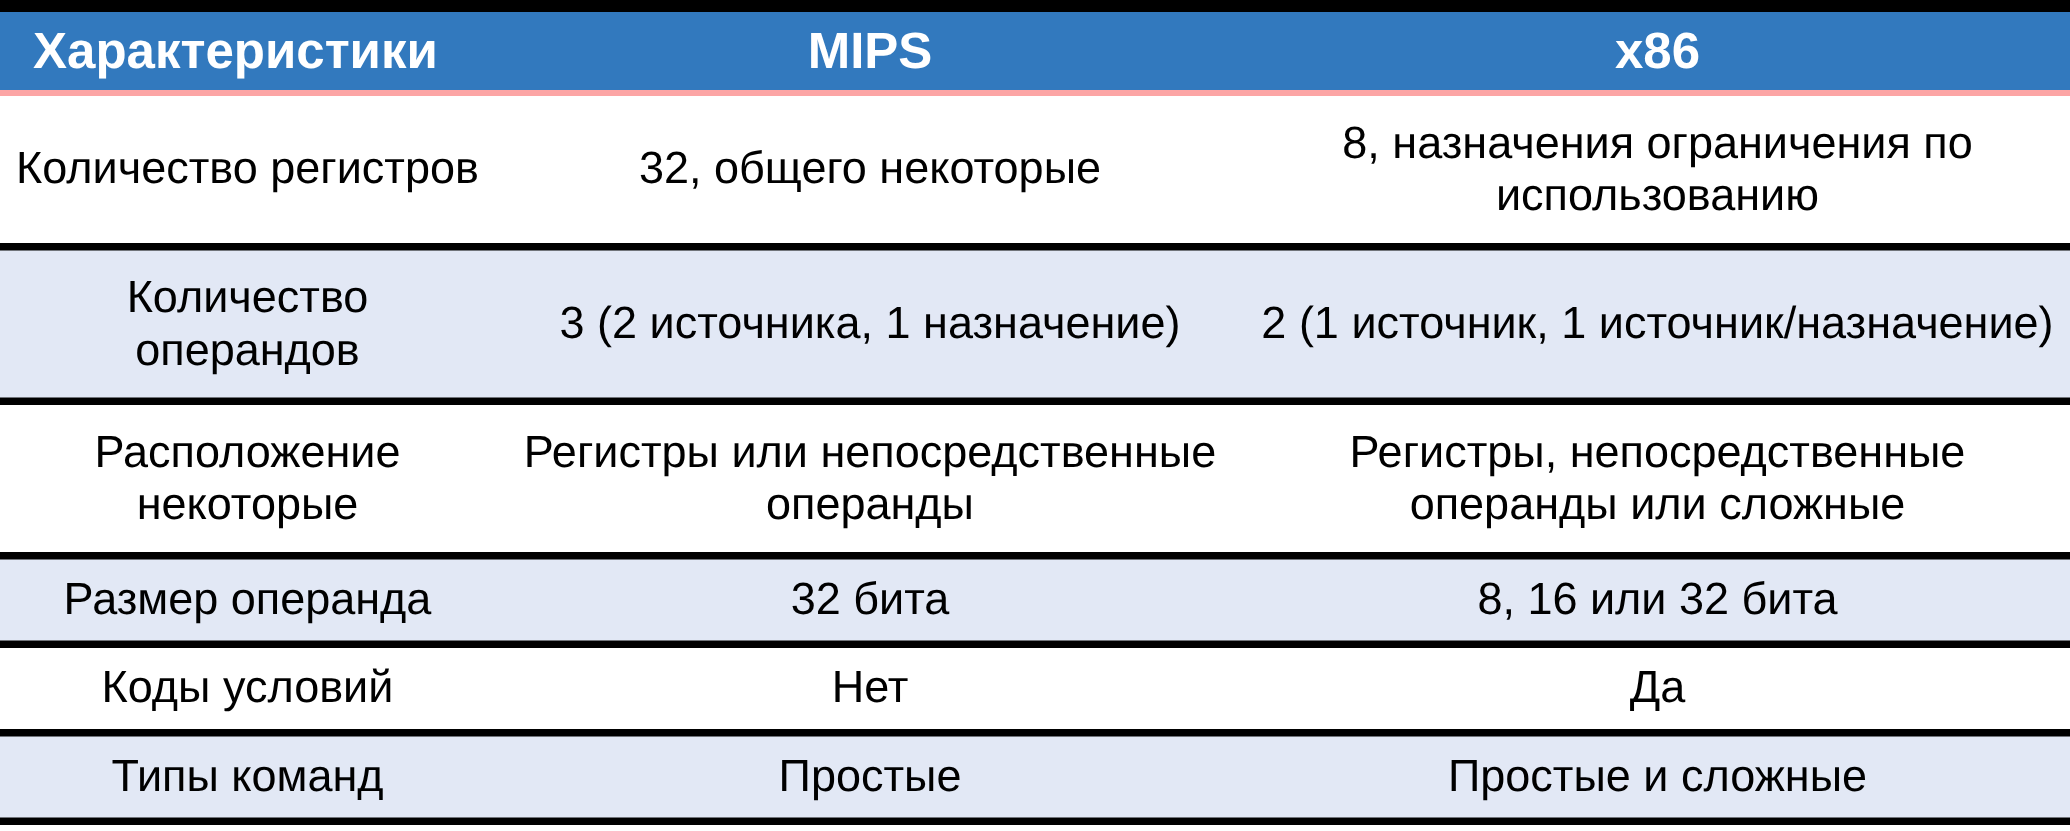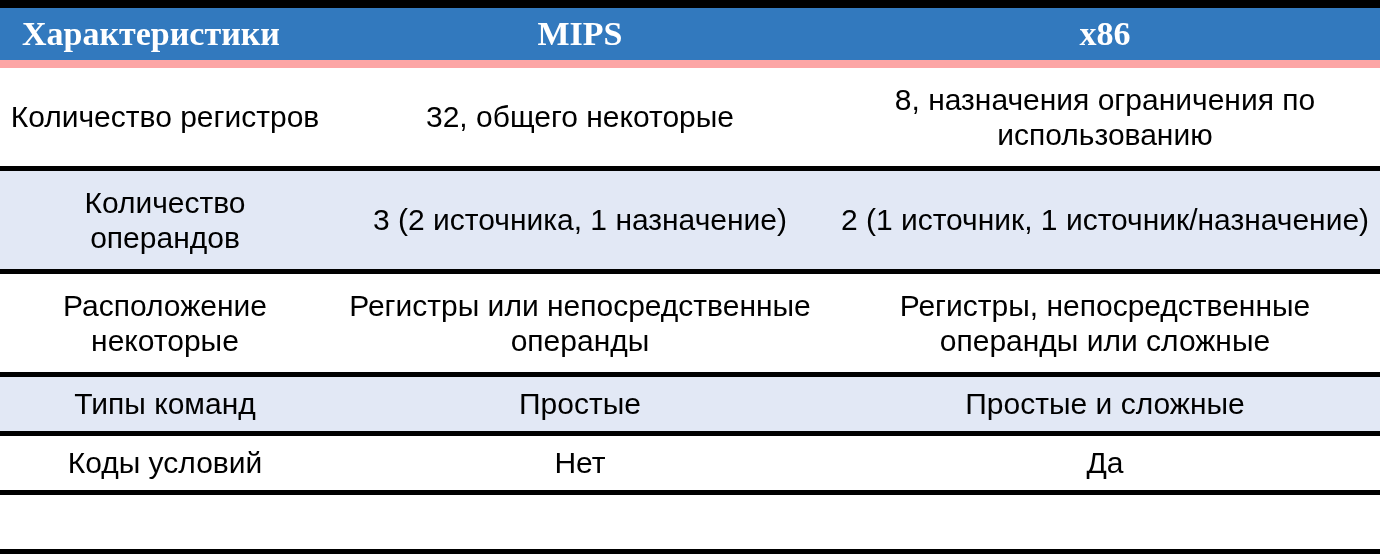--- a/index.html
+++ b/index.html
@@ -41,23 +41,22 @@
   }
   tr.head-row th {
     padding: 0;
     height: 52px;
     color: #ffffff;
     font-size: 34px;
     font-weight: bold;
     text-align: center;
     vertical-align: middle;
     border-top: 8px solid #000000;
-    border-bottom: 8px solid #fca5a5;
+    border-bottom: 4px solid #fca5a5;
     letter-spacing: 0px;
-    font-family: Liberation Serif, serif;
   }
   tr.head-row th.c-left {
     text-align: left;
     padding-left: 22px;
   }
 
   
   tr.body-row td {
     text-align: center;
     vertical-align: middle;
@@ -132,45 +131,56 @@
             <span class="cell-txt">Расположение некоторые</span>
           </td>
         <td>
             <span class="cell-txt">Регистры или непосредственные операнды</span>
           </td>
         <td>
             <span class="cell-txt">Регистры, непосредственные операнды или сложные</span>
           </td>
       </tr>
 
-
       <tr class="body-row short shaded">
         <td>
-            <span class="cell-txt">Типы команд</span>
+            <span class="cell-txt">Размер операнда</span>
           </td>
         <td>
-            <span class="cell-txt">Простые</span>
+            <span class="cell-txt">32 бита</span>
           </td>
         <td>
-            <span class="cell-txt">Простые и сложные</span>
+            <span class="cell-txt">8, 16 или 32 бита</span>
           </td>
       </tr>
 
       <tr class="body-row short">
         <td>
             <span class="cell-txt">Коды условий</span>
           </td>
         <td>
             <span class="cell-txt">Нет</span>
           </td>
         <td>
             <span class="cell-txt">Да</span>
           </td>
       </tr>
 
+      <tr class="body-row short shaded">
+        <td>
+            <span class="cell-txt">Типы команд</span>
+          </td>
+        <td>
+            <span class="cell-txt">Простые</span>
+          </td>
+        <td>
+            <span class="cell-txt">Простые и сложные</span>
+          </td>
+      </tr>
+
       <tr class="body-row short">
         <td></td>
         <td></td>
         <td></td>
       </tr>
 
     </tbody>
   </table>
 </div>
 

